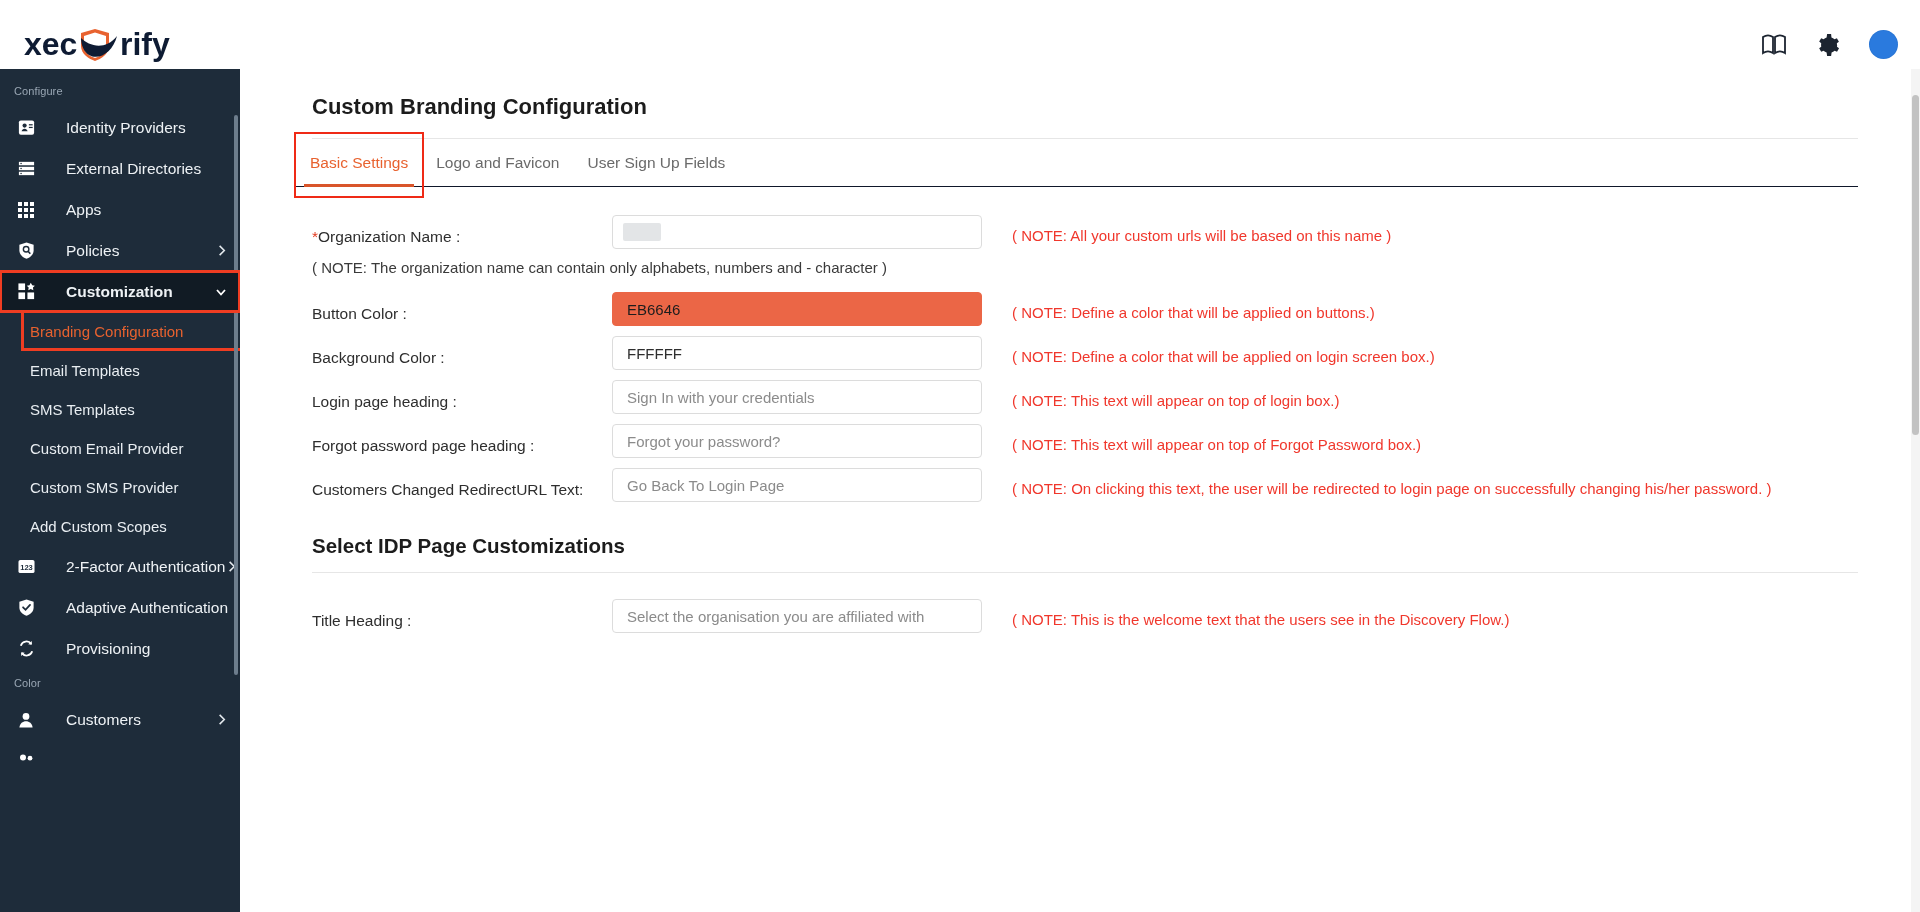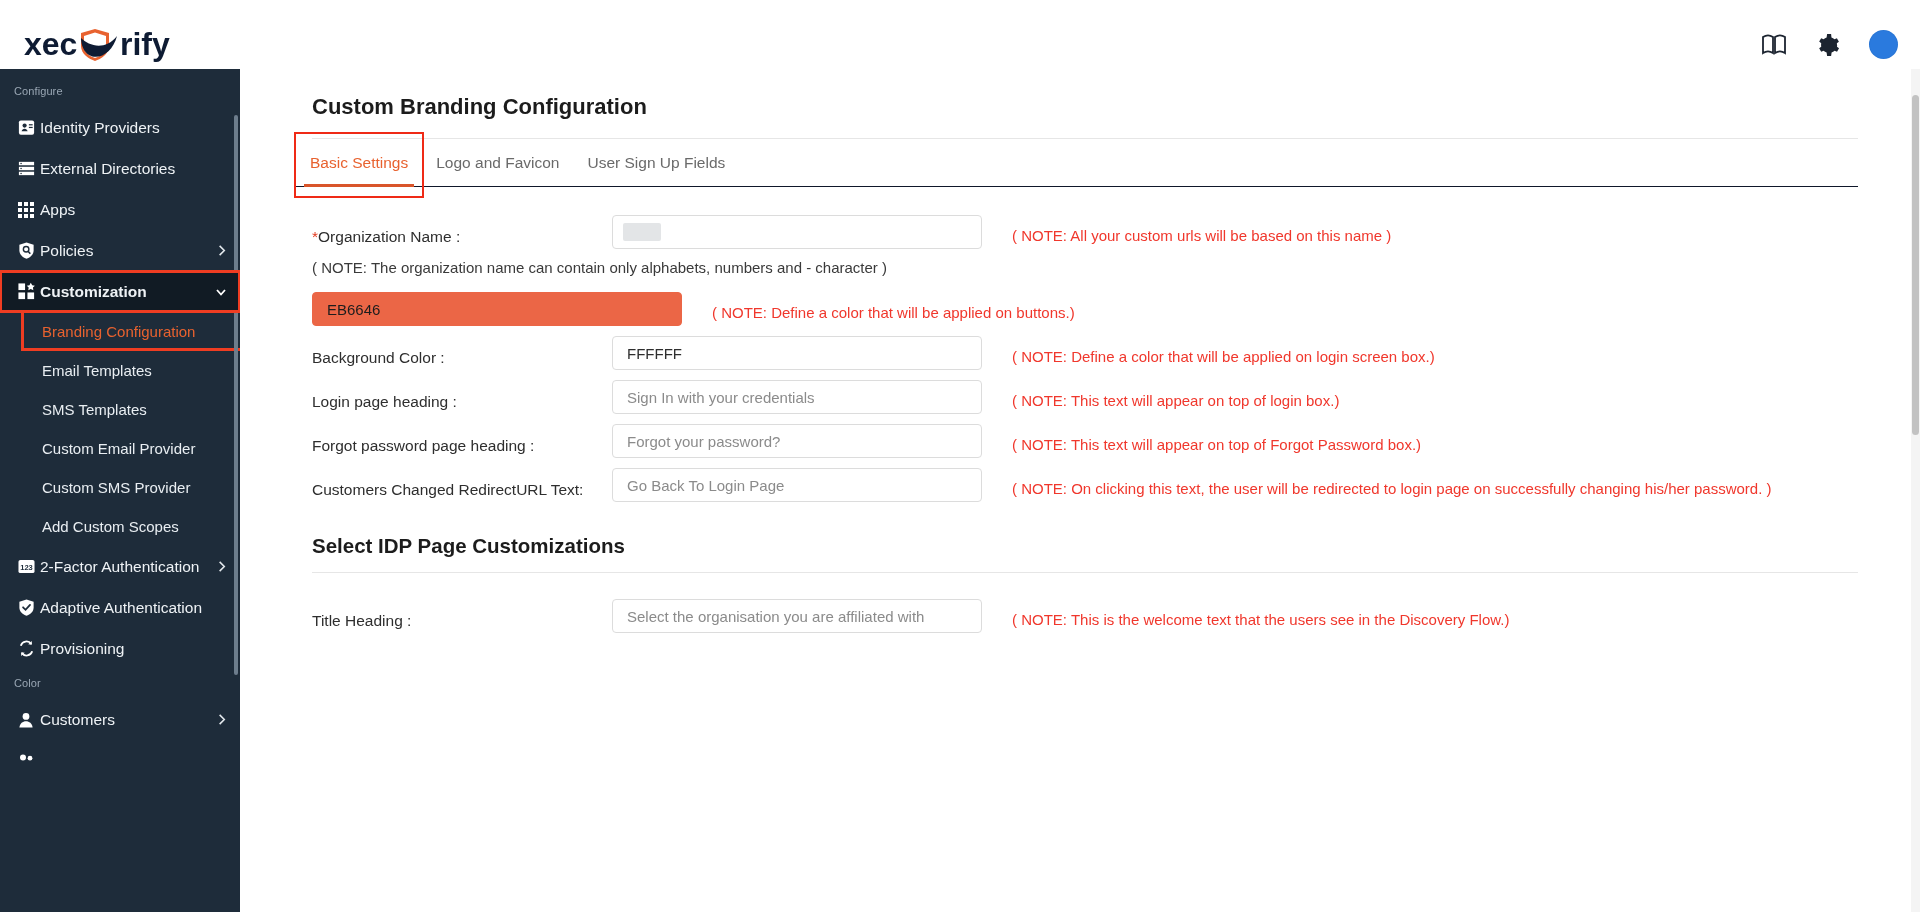--- a/index.html
+++ b/index.html
@@ -54,38 +54,38 @@
     height: 41px;
     padding-left: 14px; padding-right: 12px;
     font-size: 15.5px;
     color: #eef2f5;
     cursor: pointer;
     position: relative;
   }
   .side-item .ico {
     width: 24px; min-width: 24px; height: 22px;
     display: flex; align-items: center; justify-content: center;
-    margin-right: 2px;
+    margin-right: 28px;
     text-align: center;
   }
   .side-item .ico svg { display: block; }
   .side-item .lbl { white-space: nowrap; }
   .side-item .chev { margin-left: auto; display: flex; align-items: center; }
   .side-item.active {
     background: #111b24;
     font-weight: bold;
     outline: 3px solid #ef3d22;
     outline-offset: -2px;
     z-index: 2;
   }
   .sub-list { background: #1e2c3a; }
   .sub-item {
     display: flex; align-items: center;
     height: 39px;
-    padding-left: 42px;
+    padding-left: 30px;
     font-size: 15px;
     color: #e9eef2;
     cursor: pointer;
     position: relative;
   }
   .sub-item.active-sub {
     color: #e8622f;
   }
   .sub-item.active-sub::after {
     content:"";
@@ -452,20 +452,21 @@
           </div>
           <div class="note-col">( NOTE: All your custom urls will be based on this name )</div>
         </div>
 
         <div class="row-note-only">
           <div class="spacer"></div>
           <div class="txt-note">( NOTE: The organization name can contain only alphabets, numbers and - character )</div>
         </div>
 
         <div class="row">
+          <div class="label">Button Color :</div>
           <div class="field-col">
             <input class="txt color-filled" type="text" value="EB6646" style="">
           </div>
           <div class="note-col">( NOTE: Define a color that will be applied on buttons.)</div>
         </div>
 
         <div class="row">
           <div class="label">Background Color :</div>
           <div class="field-col">
             <input class="txt" type="text" value="FFFFFF" style="">

